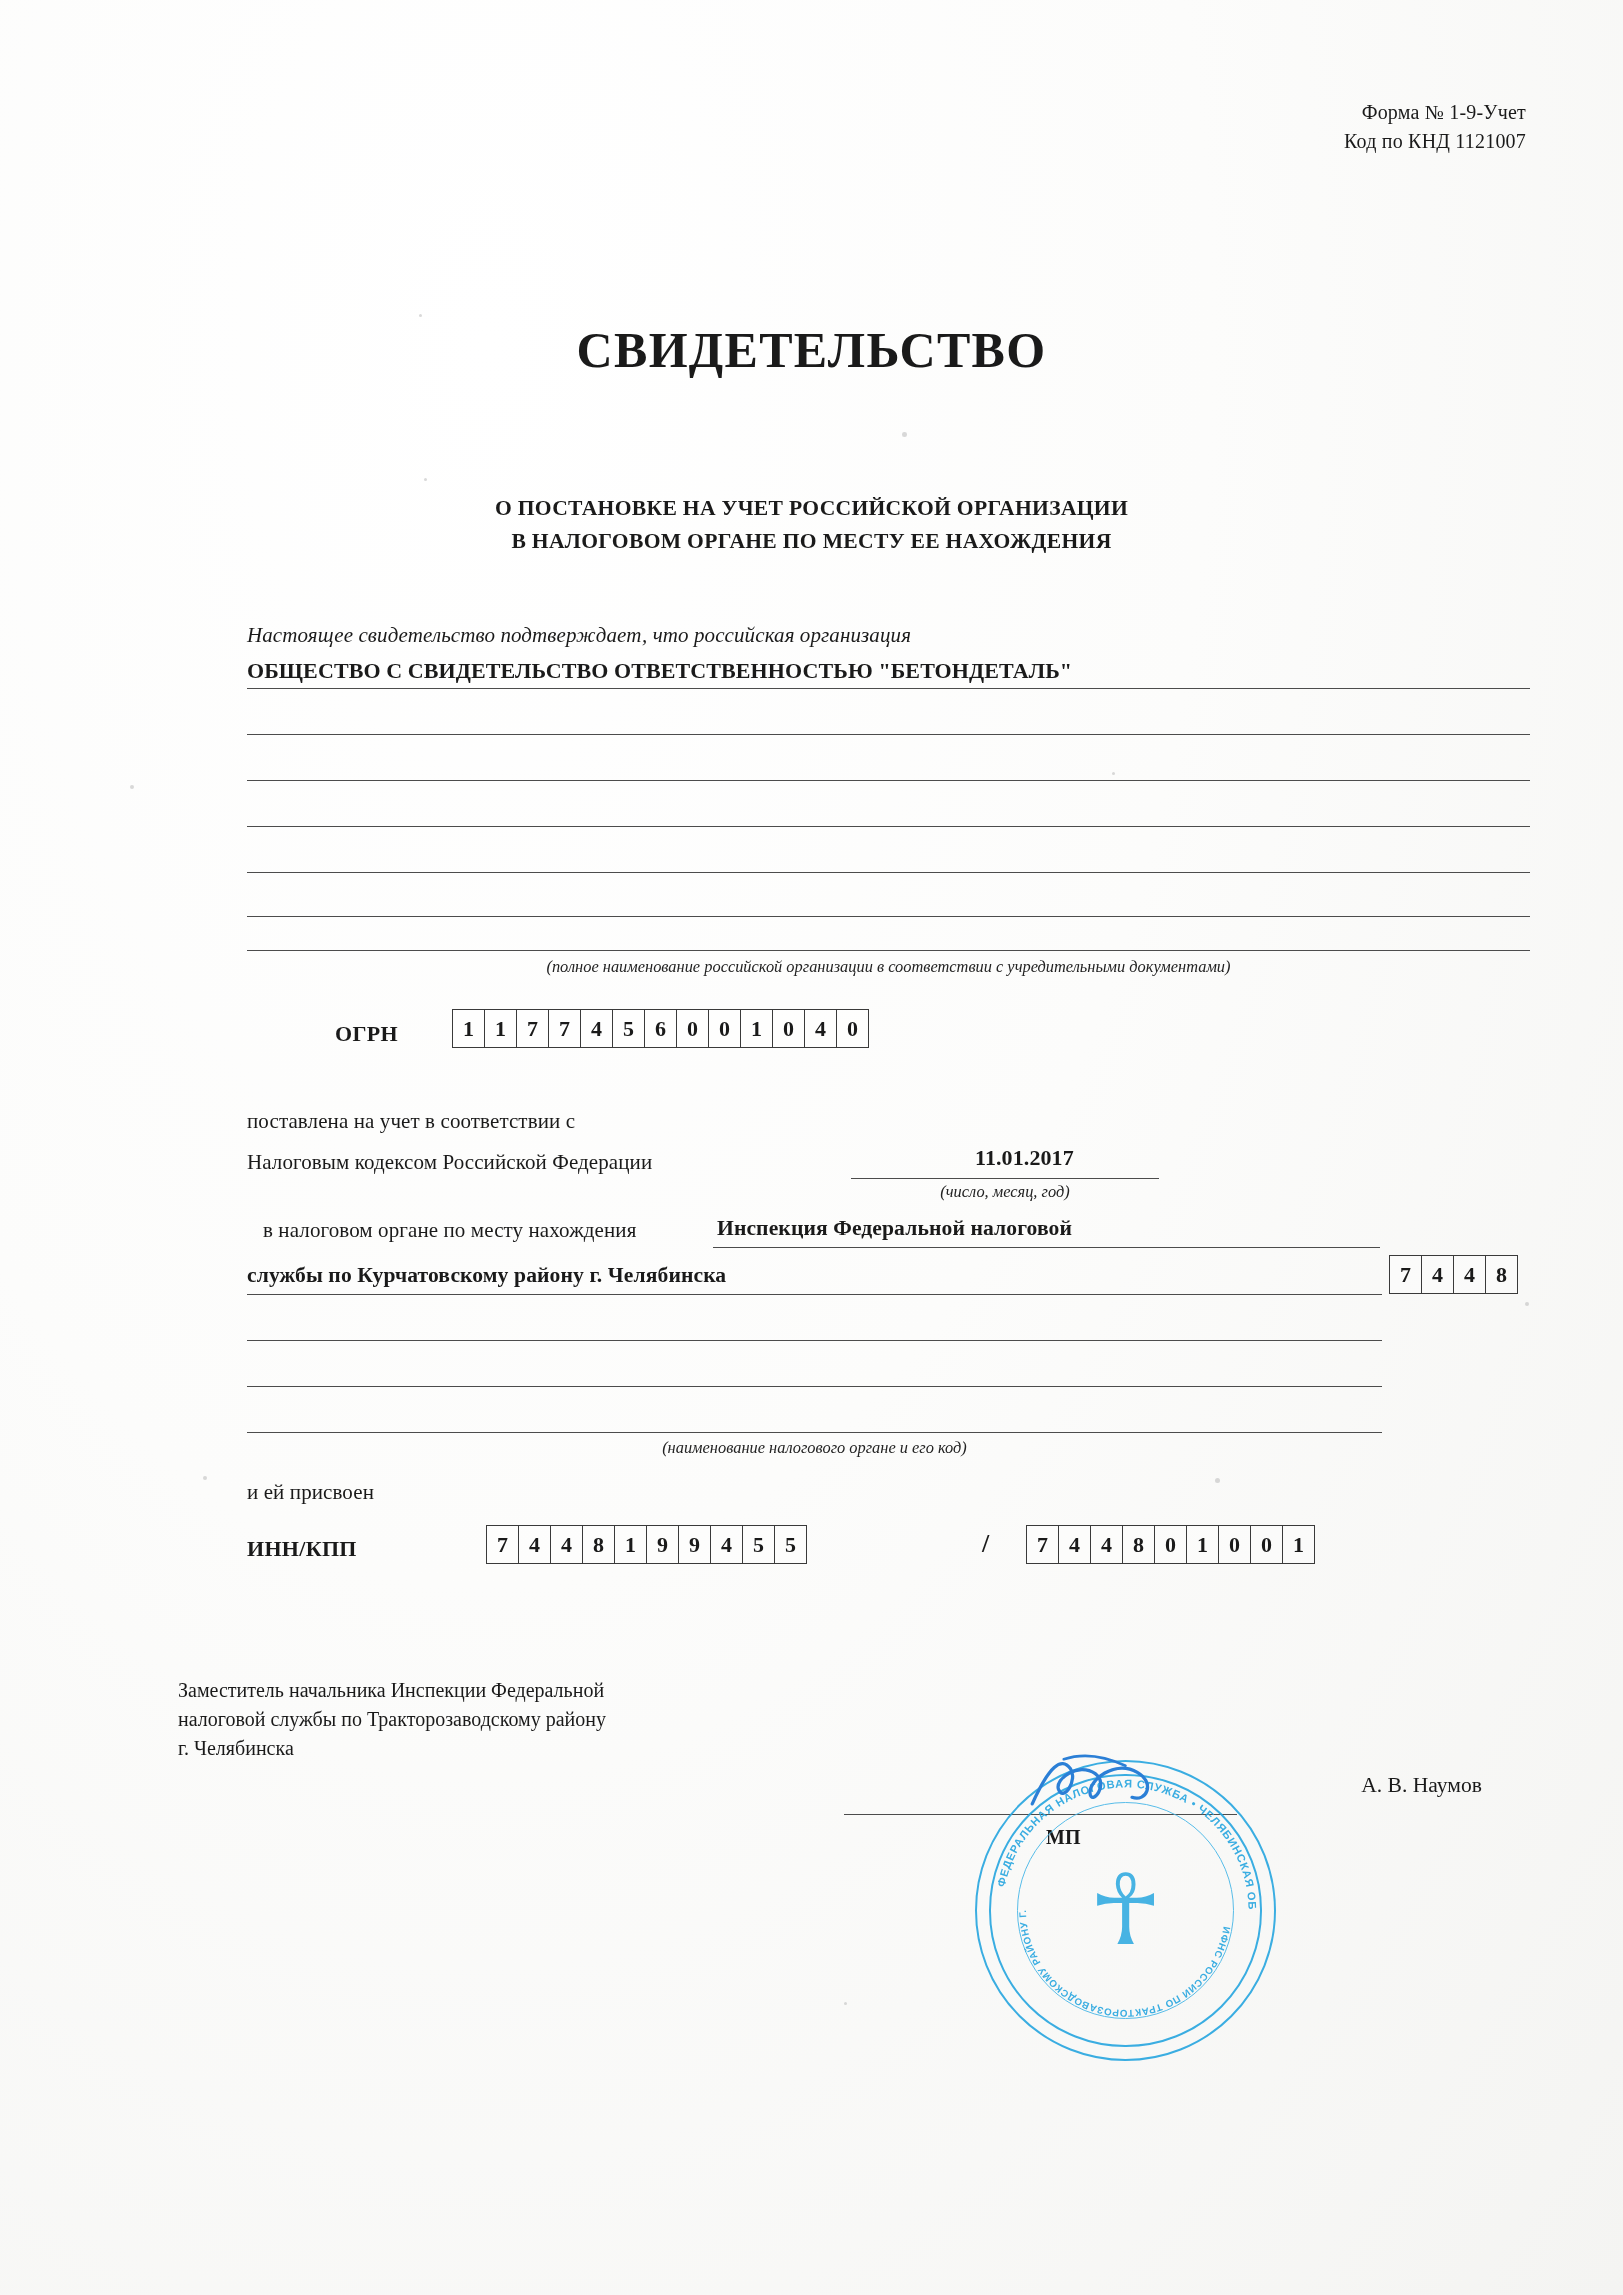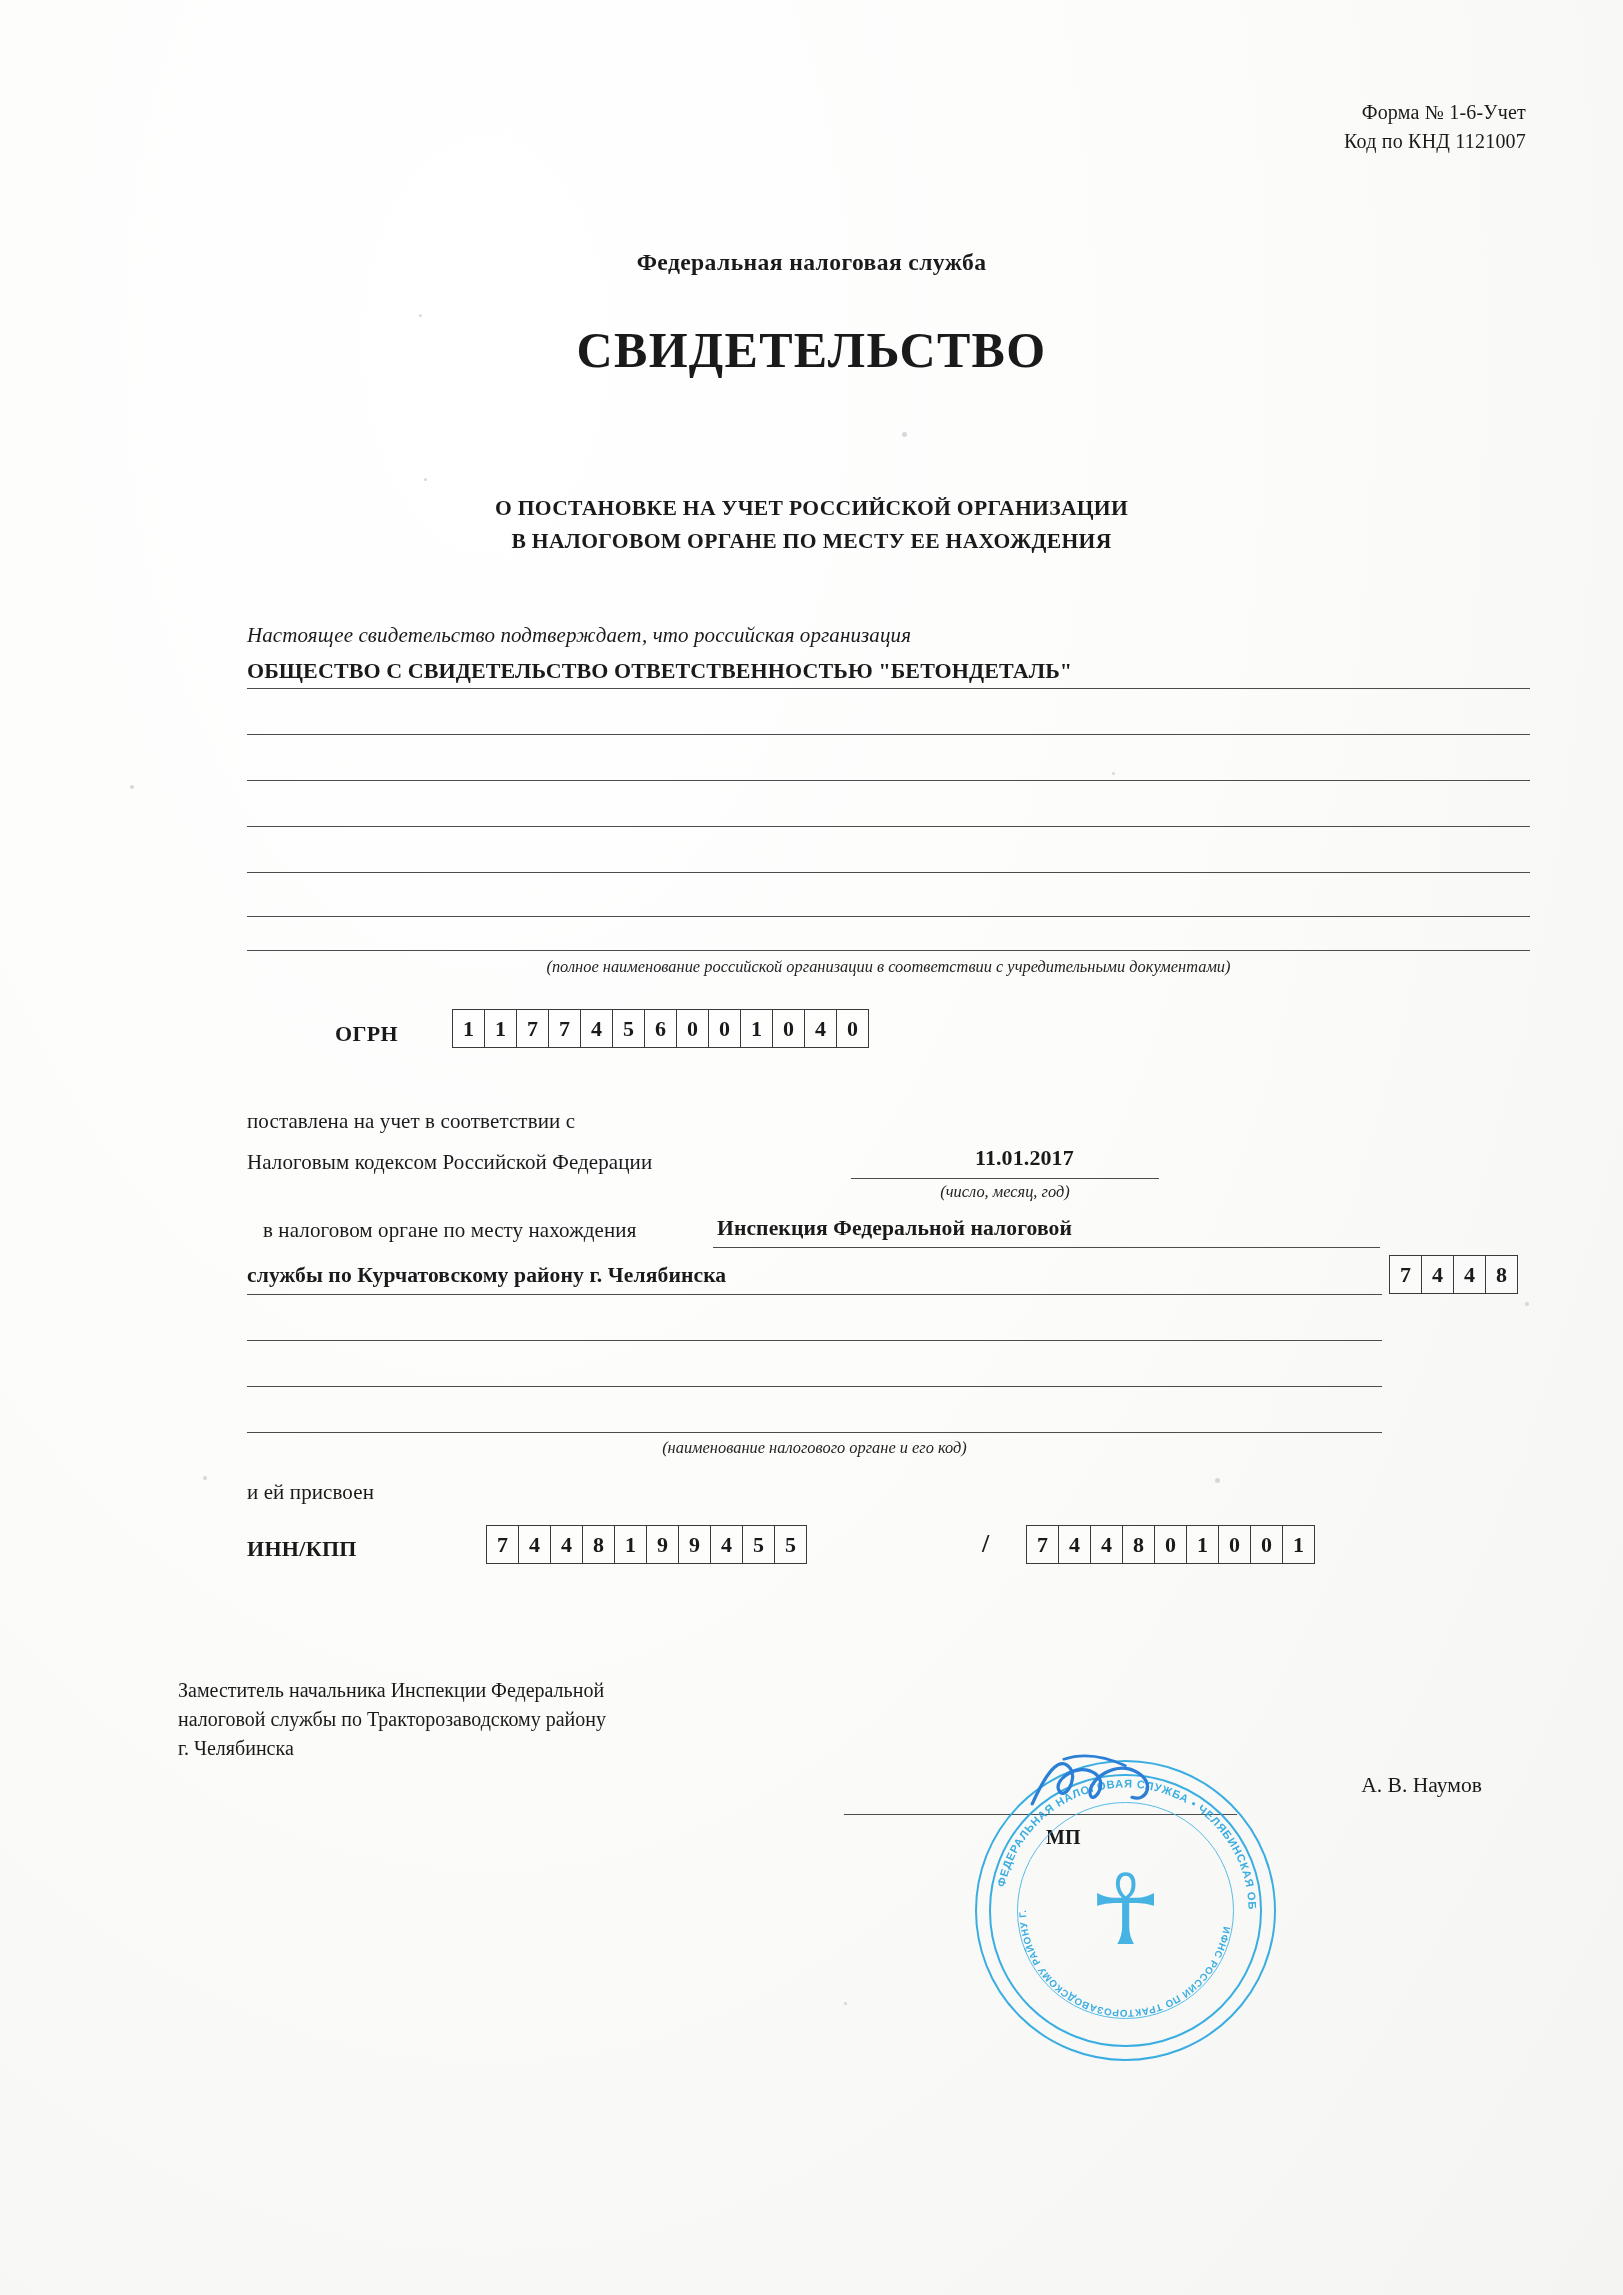--- a/index.html
+++ b/index.html
@@ -213,25 +213,24 @@
   <div class="speck" style="left:419px;top:314px;width:3.3px;height:3.3px;"></div>
   <div class="speck" style="left:902px;top:432px;width:4.6px;height:4.6px;"></div>
   <div class="speck" style="left:424px;top:478px;width:3.3px;height:3.3px;"></div>
   <div class="speck" style="left:1112px;top:772px;width:3.3px;height:3.3px;"></div>
   <div class="speck" style="left:1215px;top:1478px;width:5.2px;height:5.2px;"></div>
   <div class="speck" style="left:1525px;top:1302px;width:3.9px;height:3.9px;"></div>
   <div class="speck" style="left:203px;top:1476px;width:3.9px;height:3.9px;"></div>
   <div class="speck" style="left:844px;top:2002px;width:3.3px;height:3.3px;"></div>
 
   <div class="hdr-right">
-    <div>Форма № 1-6-Учет</div>
+    <div>Форма № 1-9-Учет</div>
     <div>Код по КНД 1121007</div>
   </div>
 
-  <div class="org-line" id="fns-title">Федеральная налоговая служба</div>
   <div class="org-line" id="main-title">СВИДЕТЕЛЬСТВО</div>
   <div id="subtitle">
     <div>О ПОСТАНОВКЕ НА УЧЕТ РОССИЙСКОЙ ОРГАНИЗАЦИИ</div>
     <div>В НАЛОГОВОМ ОРГАНЕ  ПО МЕСТУ ЕЕ НАХОЖДЕНИЯ</div>
   </div>
 
   <div class="body-text" style="left:247px;top:623px;font-style:italic;">Настоящее свидетельство подтверждает, что российская организация</div>
 
   <div class="body-text bold" style="left:247px;top:658px;font-size:22px;">ОБЩЕСТВО С СВИДЕТЕЛЬСТВО ОТВЕТСТВЕННОСТЬЮ "БЕТОНДЕТАЛЬ"</div>
   <div class="rule" style="left:247px;top:688px;width:1283px;"></div>

